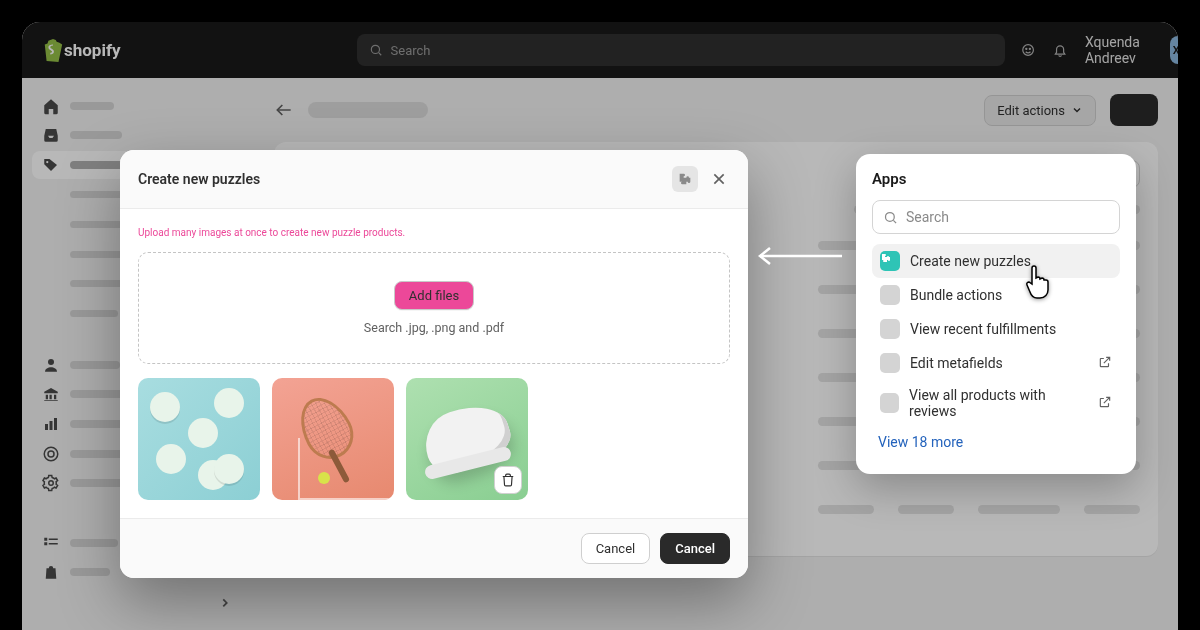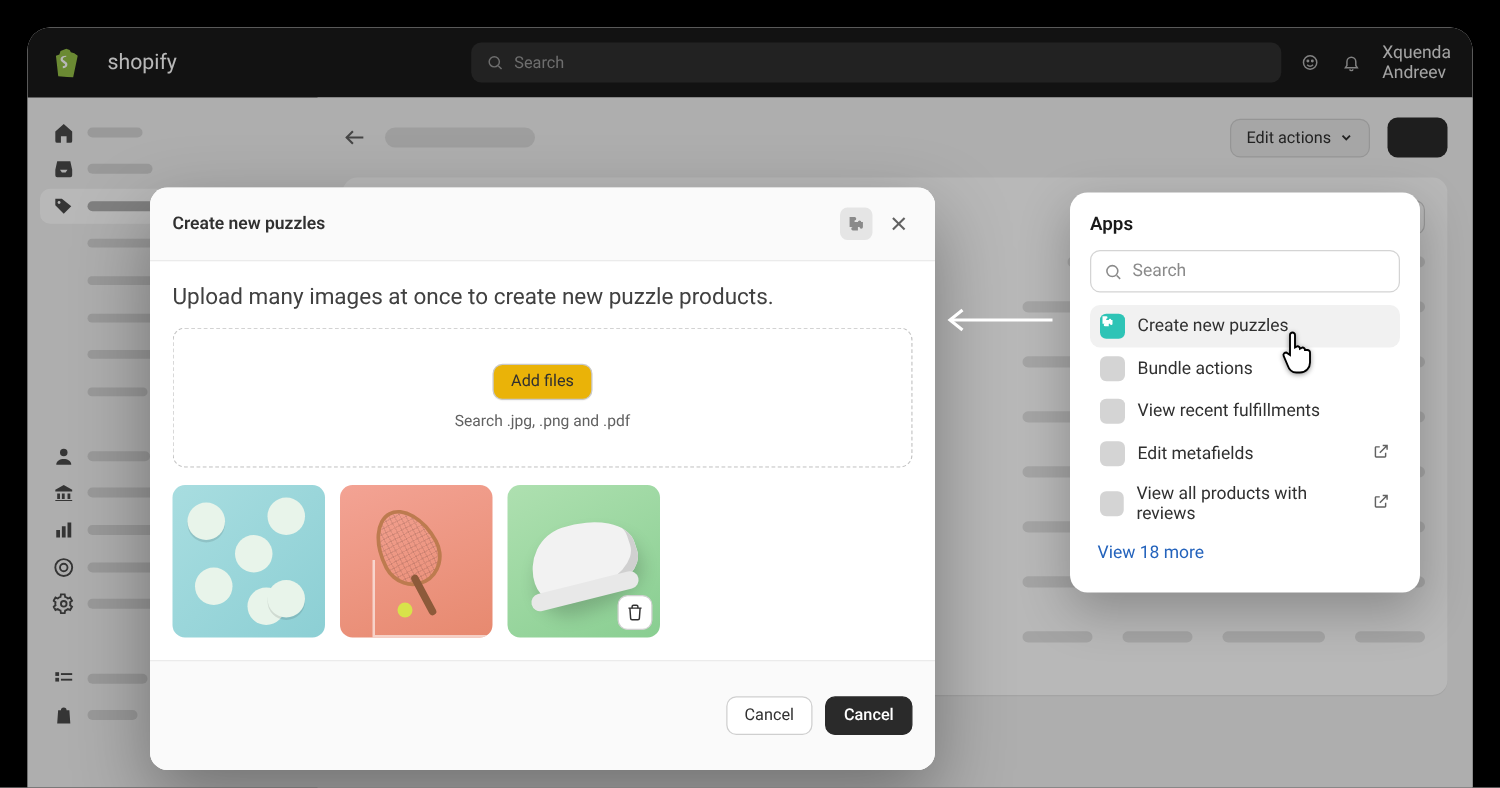--- a/index.html
+++ b/index.html
@@ -1,19 +1,19 @@
 <!DOCTYPE html>
 <html><head>
 <meta charset="utf-8">
 <style>
 *{box-sizing:border-box;margin:0;padding:0;font-family:-apple-system,BlinkMacSystemFont,"Segoe UI",Roboto,sans-serif}
 body{background:#000;width:1200px;height:630px;overflow:hidden;position:relative}
 .frame{position:absolute;top:22px;left:22px;right:22px;bottom:0;background:#f1f1f1;border-radius:18px 18px 0 0;overflow:hidden}
 .topbar{height:56px;background:#1a1a1a;display:flex;align-items:center;padding:0 20px;gap:16px}
-.logo{display:flex;align-items:center;gap:22px;color:#fff;font-weight:400;font-size:17px}
+.logo{display:flex;align-items:center;gap:0;color:#fff;font-weight:700;font-size:17px}
 .logo svg{width:22px;height:24px}
 .searchbar{flex:0 0 648px;margin-left:220px;height:32px;background:#303030;border-radius:8px;display:flex;align-items:center;padding:0 12px;color:#999;font-size:13px;gap:8px}
 .top-right{margin-left:auto;display:flex;align-items:center;gap:18px;color:#ccc}
 .top-right .icon{width:20px;height:20px;color:#b5b5b5}
 .user{display:flex;align-items:center;gap:10px;color:#e3e3e3;font-size:14px}
 .avatar{width:28px;height:28px;border-radius:8px;background:#8db9e0;color:#1a1a1a;font-size:11px;font-weight:600;display:flex;align-items:center;justify-content:center}
 .body{display:flex;height:calc(100% - 56px)}
 .sidebar{width:232px;padding:14px 10px;display:flex;flex-direction:column;gap:2px}
 .nav-item{height:28px;display:flex;align-items:center;gap:10px;padding:0 10px;border-radius:8px}
 .nav-item.active{background:#fff}
@@ -37,28 +37,28 @@
 .chip-row{display:flex;gap:8px;margin-bottom:14px}
 .chip{height:28px;width:28px;border:1px solid #d4d4d4;border-radius:8px;display:flex;align-items:center;justify-content:center;color:#616161}
 .overlay{position:absolute;inset:0;background:rgba(0,0,0,.28)}
 .modal{position:absolute;left:98px;top:128px;width:628px;background:#fff;border-radius:14px;box-shadow:0 24px 60px rgba(0,0,0,.35);overflow:hidden}
 .modal-head{display:flex;align-items:center;padding:16px 18px;border-bottom:1px solid #ebebeb;background:#fafafa}
 .modal-title{font-size:14px;font-weight:600;color:#303030}
 .modal-head-r{margin-left:auto;display:flex;gap:10px;align-items:center}
 .puzzle-badge{width:26px;height:26px;border-radius:6px;background:#e5e5e5;display:flex;align-items:center;justify-content:center;color:#8a8a8a}
 .close{width:22px;height:22px;color:#616161;cursor:pointer;display:flex;align-items:center;justify-content:center}
 .modal-body{padding:18px}
-.desc{font-size:18px;color:#404040;margin-bottom:14px}
+.desc{font-size:10px;color:#ec4899;margin-bottom:14px}
 .dropzone{border:1px dashed #c4c4c4;border-radius:10px;padding:28px;text-align:center;margin-bottom:14px}
-.addfiles{display:inline-block;border:1px solid #c9c9c9;background:#eab308;border-radius:8px;padding:6px 14px;font-size:13px;color:#303030;margin-bottom:10px;box-shadow:0 1px 0 rgba(0,0,0,.04)}
+.addfiles{display:inline-block;border:1px solid #c9c9c9;background:#ec4899;border-radius:8px;padding:6px 14px;font-size:13px;color:#303030;margin-bottom:10px;box-shadow:0 1px 0 rgba(0,0,0,.04)}
 .accepts{font-size:12.5px;color:#616161}
 .thumbs{display:flex;gap:12px}
 .thumb{width:122px;height:122px;border-radius:10px;position:relative;overflow:hidden}
 .thumb .del{position:absolute;right:6px;bottom:6px;width:28px;height:28px;background:#fff;border-radius:8px;display:flex;align-items:center;justify-content:center;color:#303030;border:1px solid #d0d0d0}
-.modal-foot{display:flex;justify-content:flex-end;gap:10px;padding:28px 18px;border-top:1px solid #ebebeb;background:#fafafa}
+.modal-foot{display:flex;justify-content:flex-end;gap:10px;padding:14px 18px;border-top:1px solid #ebebeb;background:#fafafa}
 .btn{padding:7px 14px;border-radius:8px;font-size:13px;cursor:pointer}
 .btn-sec{background:#fff;border:1px solid #cfcfcf;color:#303030}
 .btn-pri{background:#2a2a2a;border:1px solid #2a2a2a;color:#fff;font-weight:500}
 .apps-pop{position:absolute;left:834px;top:132px;width:280px;background:#fff;border-radius:14px;box-shadow:0 14px 40px rgba(0,0,0,.25);padding:16px}
 .apps-title{font-size:15px;font-weight:600;margin-bottom:12px;color:#1a1a1a}
 .apps-search{height:34px;border:1px solid #d4d4d4;border-radius:8px;display:flex;align-items:center;padding:0 10px;gap:8px;color:#8a8a8a;font-size:14px;margin-bottom:10px}
 .app-item{display:flex;align-items:center;gap:10px;padding:7px 8px;border-radius:8px;font-size:14px;color:#303030}
 .app-item.sel{background:#f1f1f1}
 .app-icon{width:20px;height:20px;border-radius:5px;background:#d4d4d4}
 .app-icon.teal{background:#2ec4b6}

